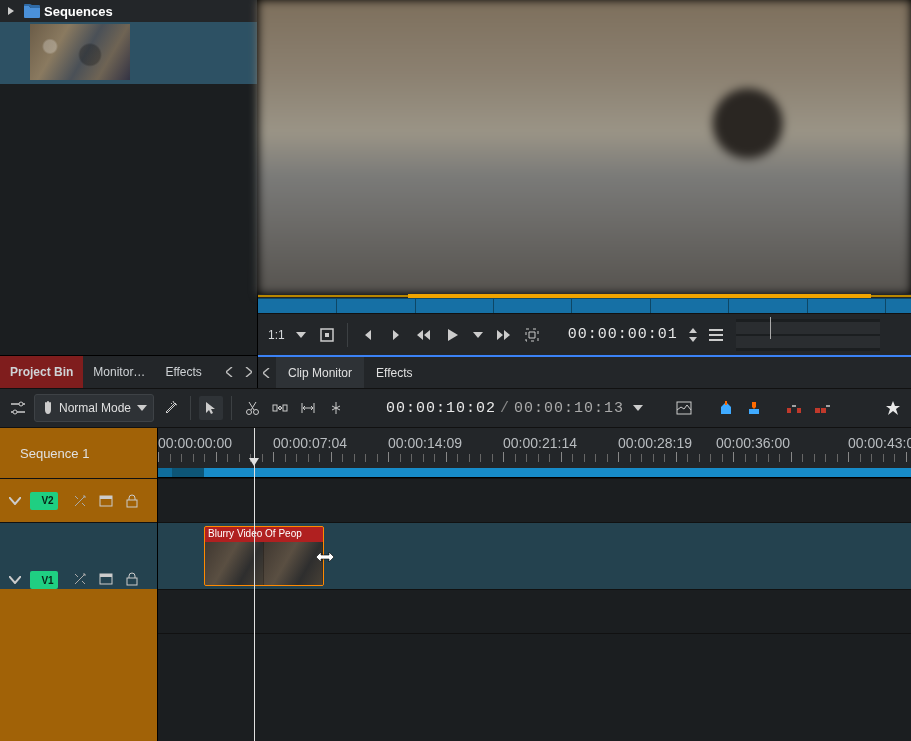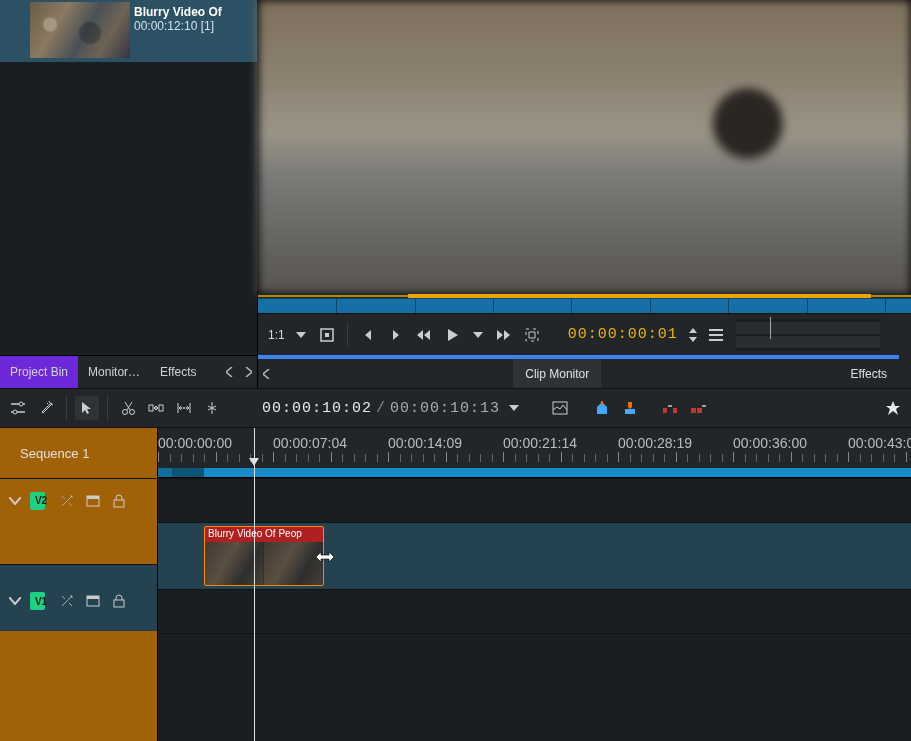--- a/index.html
+++ b/index.html
@@ -31,21 +31,21 @@
   .seq-meta .ttl{font-weight:600; white-space:nowrap;}
   .seq-meta .dur{color:#cfe3ed;}
 
   
   .lefttabs {
     position:absolute; left:0; top:355px; width:258px; height:33px;
     background:#232629; border-top:1px solid #000; border-right:1px solid #000;
     display:flex; align-items:center; font-size:12px; color:#cfd3d6;
   }
   .lefttabs .tab{padding:0 10px; height:100%; display:flex; align-items:center; cursor:pointer;}
-  .lefttabs .active{background:#6d28d9;}
+  .lefttabs .active{background:#7f1d1d;font-weight:bold;}
   .lefttabs .scroll{margin-left:auto; display:flex;}
   .arrowbtn{width:18px;height:33px;display:flex;align-items:center;justify-content:center;}
 
   
   .monitor {
     position:absolute; left:258px; top:0; right:0; height:355px;
     background:#232629; display:flex; flex-direction:column;
   }
   .monitor-view{flex:1; background:#000; position:relative; margin:0 0 0 0;}
   .monitor-img{
@@ -63,37 +63,37 @@
   .monitor-scrub{height:15px;background:#1670a5; border-top:1px solid #0d4766; position:relative;}
   .monitor-scrub .tick{position:absolute;top:0;bottom:0;width:1px;background:#0d4766;}
   .monitor-ctrlbar{
     height:42px; background:#232629; display:flex; align-items:center;
     padding:0 6px; gap:4px; border-top:1px solid #111;
   }
   .btn{width:24px;height:24px;display:flex;align-items:center;justify-content:center;border-radius:2px;cursor:pointer;color:#d7dadc;}
   .zoom-lbl{font-size:12px;color:#d7dadc;padding:0 2px 0 4px;}
   .drop{width:20px;height:24px;display:flex;align-items:center;justify-content:center;}
   .sep{width:1px;height:24px;background:#3c4043;margin:0 4px;}
-  .tc{font-family:"Consolas","Courier New",monospace;font-size:15px;letter-spacing:1px;color:#eab308;padding:0 4px;}
+  .tc{font-family:"Consolas","Courier New",monospace;font-size:15px;letter-spacing:1px;color:#e5e5e5;padding:0 4px;}
   .spin{width:14px;display:flex;flex-direction:column;gap:0;}
   .spin div{height:9px;display:flex;align-items:center;justify-content:center;}
   .audio-meter{
     flex:0 0 144px; height:32px; background:#1b1e20; margin-left:4px;
     display:flex; flex-direction:column; justify-content:space-between; padding:2px 0;
     position:relative;
   }
   .audio-row{flex:1;background:#2a2d30;margin:1px 0;}
   .audio-ticks{display:flex;justify-content:space-between;position:absolute;left:0;right:0;bottom:-15px;font-size:9px;color:#888;}
   .audio-label{font-size:9px;color:#9aa;}
   .audio-marker{position:absolute;left:34px;top:-2px;bottom:12px;width:1px;background:#aaa;}
 
   
   .righttabs{
-    position:absolute; left:258px; top:355px; right:12px; height:33px;
-    background:#232629; border-top:4px solid #3b82f6; display:flex; align-items:center;justify-content:space-between;
+    position:absolute; left:258px; top:355px; right:0; height:33px;
+    background:#232629; border-top:2px solid #3b82f6; display:flex; align-items:center;
   }
   .righttabs .tab{padding:0 12px;height:100%;display:flex;align-items:center;cursor:pointer;}
   .righttabs .active{background:#2e3236;}
 
   
   .tl-toolbar{
     position:absolute; left:0; top:388px; right:0; height:40px;
     background:#232629; border-top:1px solid #111; border-bottom:1px solid #111;
     display:flex; align-items:center; padding:0 6px; gap:4px;
   }
@@ -107,23 +107,23 @@
   .timeline{
     position:absolute; left:0; top:428px; right:0; bottom:0;
     background:#1e2124; display:flex;
   }
   .track-headers{
     width:158px; flex:0 0 158px; background:#a16207; border-right:1px solid #000;
     display:flex; flex-direction:column;
   }
   .seq-name{height:50px;display:flex;align-items:center;padding-left:20px;font-size:13px;color:#e0e0e0;}
   .trk-head{height:44px;border-top:1px solid #111;display:flex;align-items:center;gap:6px;padding:0 6px;}
-  .trk-head.tall{height:67px;align-items:center;padding-top:6px;margin-top:42px;}
+  .trk-head.tall{height:67px;align-items:flex-end;padding-top:6px;}
   .collapse{width:18px;height:18px;display:flex;align-items:center;justify-content:center;cursor:pointer;}
-  .trk-tag{width:15px;height:18px;background:#1fcf82;color:#0a2518;font-size:10px;font-weight:600;display:flex;align-items:center;justify-content:center;border-radius:2px;padding-left:7px;}
+  .trk-tag{width:28px;height:18px;background:#1fcf82;color:#0a2518;font-size:10px;font-weight:600;display:flex;align-items:center;justify-content:center;border-radius:2px;padding-left:7px;}
   .trk-tag.at{background:#1fcf82;}
   .hdr-icons{display:flex;gap:6px;margin-left:6px;}
   .hdr-icons .btn{width:20px;height:20px;}
 
   .track-lanes{flex:1;position:relative;overflow:hidden;background:#1b1e20;}
   .ruler{height:50px;position:relative;background:#232629;border-bottom:1px solid #000;}
   .ruler .tc-lbl{position:absolute;top:7px;font-size:14px;color:#b9bdc0;}
   .ruler .tick{position:absolute;top:26px;width:1px;height:8px;background:#666;}
   .ruler .stick{position:absolute;top:24px;width:1px;height:10px;background:#888;}
   .ruler-bar{position:absolute;left:0;top:40px;height:9px;right:0;background:#178bc8;}
@@ -146,26 +146,36 @@
 
   .playhead{position:absolute;top:0;bottom:0;width:1px;background:#e0e0e0;}
   .playhead::before{content:"";position:absolute;top:30px;left:-5px;width:0;height:0;border-left:5px solid transparent;border-right:5px solid transparent;border-top:8px solid #e0e0e0;}
 
   .resize-cursor{position:absolute;width:18px;height:14px;pointer-events:none;}
 </style>
 </head>
 <body>
 
 <div class="projectbin">
+  <div class="seq-header">
+    <span class="collapse">
+      <svg width="8" height="8" viewBox="0 0 8 8">
+          <path d="M1 0 L7 4 L1 8 Z" fill="#ccc"></path>
+        </svg>
+    </span>
+    <span>
+      <svg width="16" height="14" viewBox="0 0 16 14">
+          <path d="M0 2h5l2 2h9v9a1 1 0 0 1-1 1H1a1 1 0 0 1-1-1z" fill="#4a90d9"></path>
+          <path d="M0 2h5l2 2h9V2a1 1 0 0 0-1-1H8L6 0H1a1 1 0 0 0-1 1z" fill="#2f6aa6"></path>
+        </svg>
+    </span>
+    <span>Sequences</span>
+  </div>
   <div class="seq-item">
     <div class="seq-thumb"></div>
-    <div class="seq-meta">
-      <span class="ttl">Blurry Video Of</span>
-      <span class="dur">00:00:12:10 [1]</span>
-    </div>
   </div>
 </div>
 
 <div class="lefttabs">
   <div class="tab active">
       <span>Project Bin</span>
     </div>
   <div class="tab">
       <span>Monitor…</span>
     </div>
@@ -304,20 +314,29 @@
 </div>
 
 <div class="tl-toolbar">
   <div class="btn">
       <svg width="16" height="14">
         <path d="M1 3h8M13 3h2M1 11h2M7 11h8" stroke="#ccc" stroke-width="1.5"></path>
         <circle cx="11" cy="3" r="2" fill="none" stroke="#ccc"></circle>
         <circle cx="5" cy="11" r="2" fill="none" stroke="#ccc"></circle>
       </svg>
     </div>
+  <div class="mode-drop">
+    <svg width="10" height="14">
+        <path d="M2 7V2a1 1 0 012 0v4V1a1 1 0 012 0v5V2a1 1 0 012 0v7c0 2-1 4-3 4s-3-2-3-4z" fill="#ccc"></path>
+      </svg>
+    <span>Normal Mode</span>
+    <svg width="10" height="6">
+        <path d="M0 0 L5 6 L10 0" fill="#ccc"></path>
+      </svg>
+  </div>
   <div class="btn">
       <svg width="14" height="14">
         <path d="M12 2l-9 9 1 1 9-9zM10 0l1 2M14 4l-2-1M8 2l1 1" stroke="#ccc" fill="none"></path>
       </svg>
     </div>
   <div class="sep"></div>
   <div class="btn" style="background:#2f3337">
       <svg width="12" height="14">
         <path d="M1 1l0 11 3-3 2 4 2-1-2-4h4z" fill="#ccc"></path>
       </svg>
@@ -468,21 +487,21 @@
 
   </div>
 
   <div class="track-lanes">
     <div class="ruler">
       <span class="tc-lbl" style="left:0px">00:00:00:00</span>
       <span class="tc-lbl" style="left:115px">00:00:07:04</span>
       <span class="tc-lbl" style="left:230px">00:00:14:09</span>
       <span class="tc-lbl" style="left:345px">00:00:21:14</span>
       <span class="tc-lbl" style="left:460px">00:00:28:19</span>
-      <span class="tc-lbl" style="left:575px">00:00:36:00</span>
+      <span class="tc-lbl" style="left:558px">00:00:36:00</span>
       <span class="tc-lbl" style="left:690px">00:00:43:0</span>
       <div class="ruler-bar">
         <div class="dark"></div>
         <div class="cap" style="left:0"></div>
       </div>
     <div class="stick" style="left: 0px;"></div>
         <div class="tick" style="left: 11.5px;"></div>
         <div class="tick" style="left: 23px;"></div>
         <div class="tick" style="left: 34.5px;"></div>
         <div class="tick" style="left: 46px;"></div>

